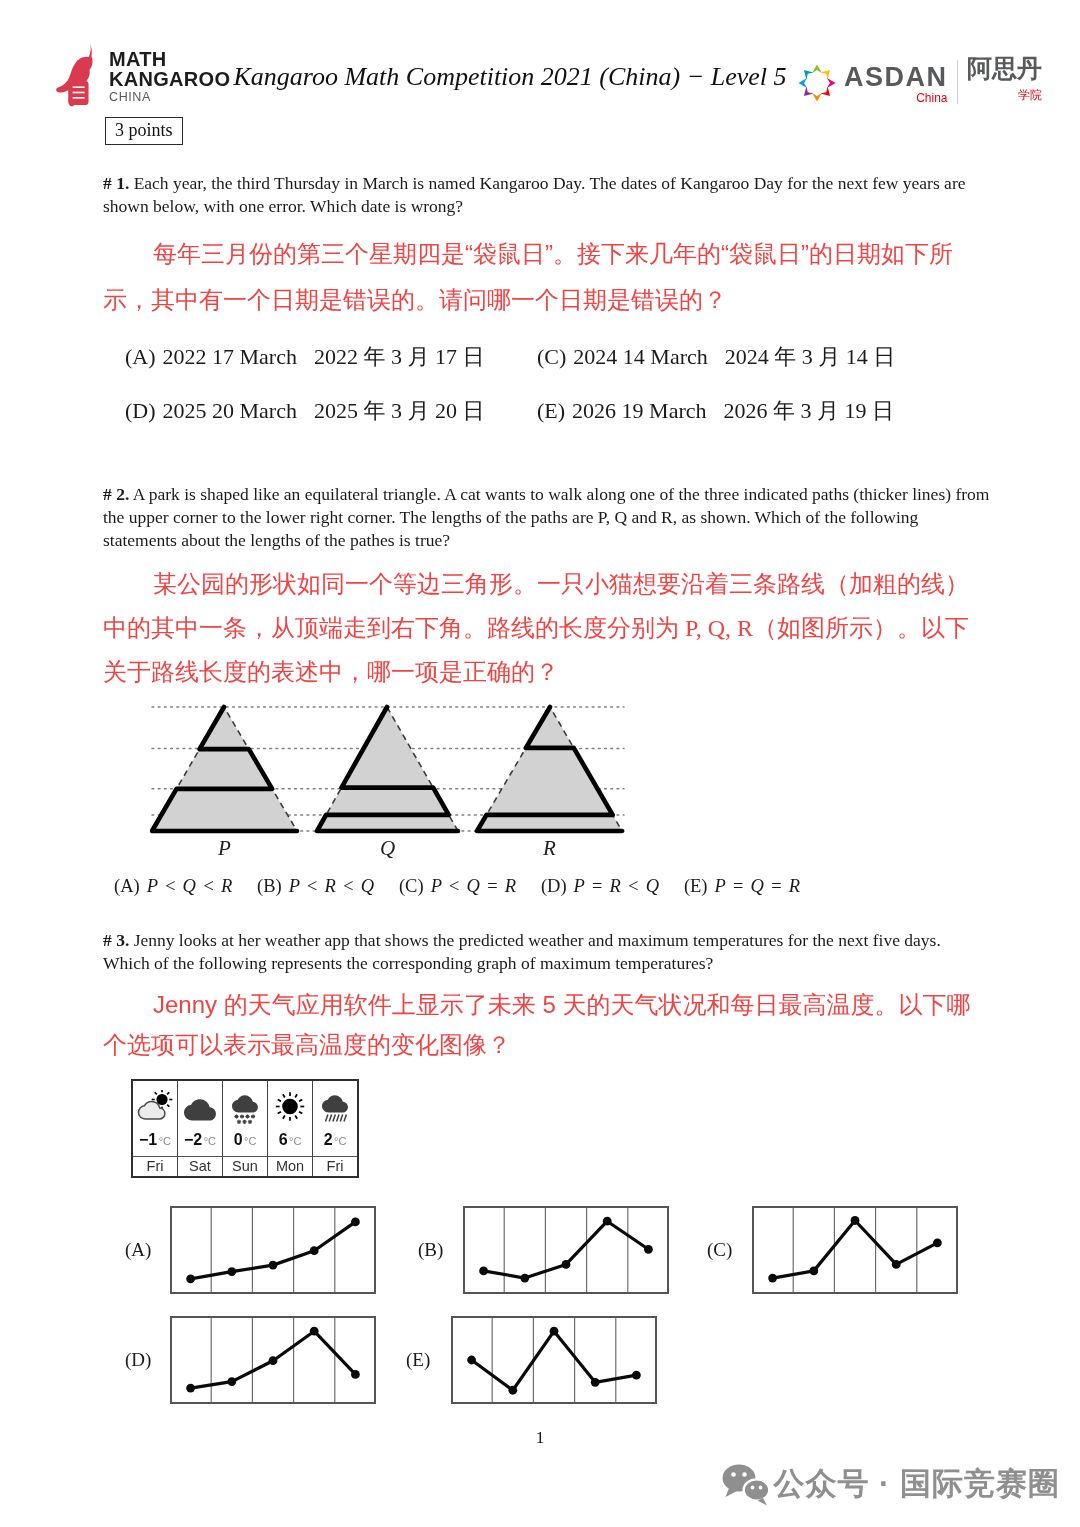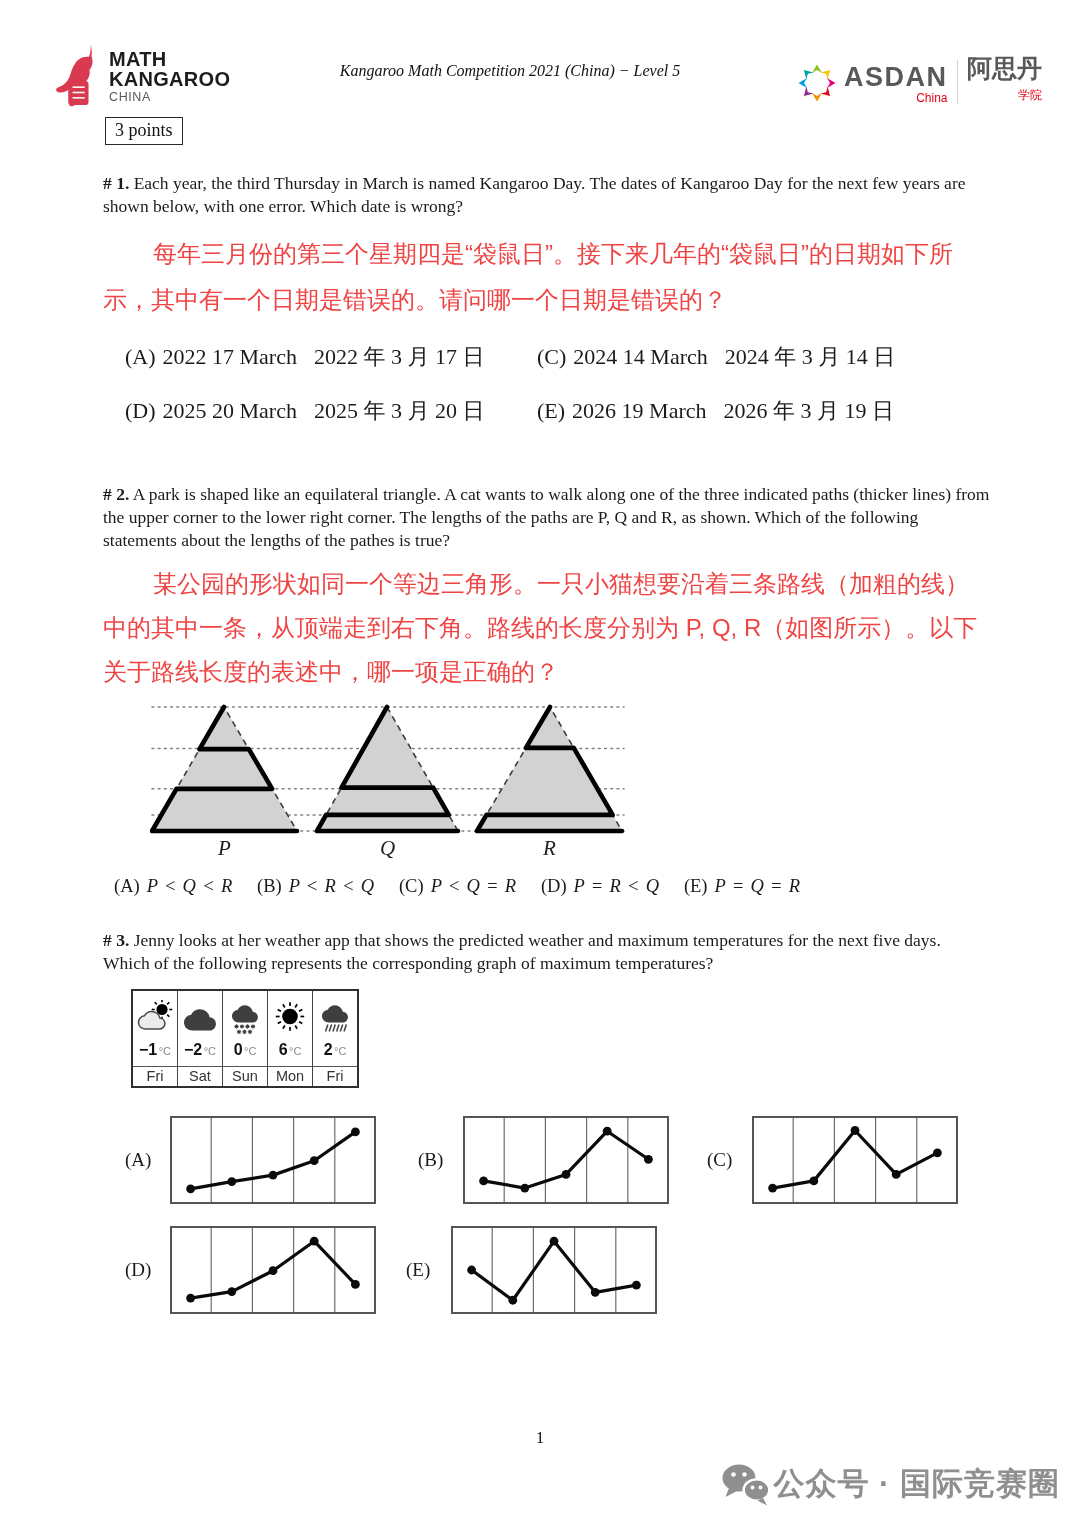--- a/index.html
+++ b/index.html
@@ -5,40 +5,40 @@
   html,body{margin:0;padding:0;background:#fff;}
   .page{position:relative;width:1080px;height:1527px;background:#fff;overflow:hidden;
         font-family:"Liberation Serif","DejaVu Serif",serif;color:var(--ink,#1b1b1b);}
 
   
   .mk-logo{position:absolute;left:46px;top:42px;display:flex;align-items:flex-start;}
   .mk-text{margin-left:5px;margin-top:8px;line-height:1;}
   .mk-line{font-family:"Liberation Sans",sans-serif;font-weight:bold;font-size:20px;
            letter-spacing:.3px;color:#1d1d1d;line-height:.98;}
   .mk-sub{font-family:"Liberation Sans",sans-serif;font-size:12.5px;color:#5a5a5a;margin-top:2px;letter-spacing:.6px;}
-  .doc-title{position:absolute;left:0;right:60px;top:62px;text-align:center;font-style:italic;font-size:16px;color:#111;}
+  .doc-title{position:absolute;left:0;right:60px;top:62px;text-align:center;font-style:italic;font-size:26px;color:#111;}
   .asdan{position:absolute;right:38px;top:52px;display:flex;align-items:flex-end;}
   .asdan-name{margin-left:6px;line-height:1;}
   .asdan-en{font-family:"Liberation Sans",sans-serif;font-weight:bold;font-size:27px;color:var(--logo-gray,#58595b);letter-spacing:1.5px;}
   .asdan-china{font-family:"Liberation Sans",sans-serif;font-size:12px;color:var(--asdan-red,#e60012);text-align:right;margin-top:1px;}
   .asdan-div{width:1.5px;height:44px;background:#cfcfcf;margin:0 9px;}
   .asdan-cn{font-family:"Liberation Sans",sans-serif;font-size:25px;color:var(--logo-gray,#58595b);font-weight:bold;}
   .asdan-cnsub{font-family:"Liberation Sans",sans-serif;font-size:12px;color:var(--asdan-red,#e60012);text-align:right;margin-top:2px;}
 
   .points-box{position:absolute;left:105px;top:117px;border:1.6px solid #2a2a2a;
               padding:2px 9px 3px;font-size:18px;color:#111;}
 
   
   .question{position:absolute;left:103px;width:888px;}
   #q1{top:172px;} #q2{top:483px;} #q3{top:929px;}
   .en{font-size:17.5px;line-height:23px;margin:0;color:#1b1b1b;}
   .en b{font-weight:bold;}
   .zh{font-family:"Liberation Sans",sans-serif;font-size:24px;line-height:46px;margin:13px 0 0;
       text-indent:50px;color:#ef4444;}
-  #q2 .zh{line-height:44px;margin-top:10px;}
+  #q2 .zh{line-height:44px;margin-top:10px;font-family:Liberation Serif, serif;}
   #q3 .zh{line-height:40px;margin-top:10px;}
 
   .opts-grid{display:grid;grid-template-columns:412px auto;row-gap:24px;margin-top:19px;
              padding-left:22px;font-size:22px;}
   .opt1 .ozh{margin-left:17px;}
   .olabel{margin-right:7px;}
 
   .fig-triangles{display:block;margin:9px 0 0 47px;}
   .fig-label{font-style:italic;font-size:21px;font-family:"Liberation Serif","DejaVu Serif",serif;fill:#222;}
 
@@ -166,20 +166,21 @@
         </div>
         <div class="opt2" style="display: flex;">
           <span class="olabel">(E)</span>
           <i class="expr">P = Q = R</i>
         </div>
       </div>
   </section>
 
   <section class="question" id="q3">
     <p class="en"><b># 3.</b> <span>Jenny looks at her weather app that shows the predicted weather and maximum temperatures for the next five days. Which of the following represents the corresponding graph of maximum temperatures?</span></p>
+    <p class="zh">Jenny 的天气应用软件上显示了未来 5 天的天气状况和每日最高温度。以下哪个选项可以表示最高温度的变化图像？</p>
     <div class="weather" id="weather-table">
         <div class="wcell">
           <div class="wicon">
             <svg width="36" height="34" viewBox="0 0 36 34">
               <circle cx="25" cy="9.5" r="5.6" fill="#000"></circle>
               <line x1="32.3" y1="9.5" x2="35.3" y2="9.5" stroke="#000" stroke-width="1.6"></line>
               <line x1="30.161879502661797" y1="14.661879502661797" x2="32.28319984622144" y2="16.78319984622144" stroke="#000" stroke-width="1.6"></line>
               <line x1="25" y1="16.8" x2="25" y2="19.8" stroke="#000" stroke-width="1.6"></line>
               <line x1="19.838120497338203" y1="14.661879502661797" x2="17.71680015377856" y2="16.78319984622144" stroke="#000" stroke-width="1.6"></line>
               <line x1="17.7" y1="9.500000000000002" x2="14.7" y2="9.500000000000002" stroke="#000" stroke-width="1.6"></line>

